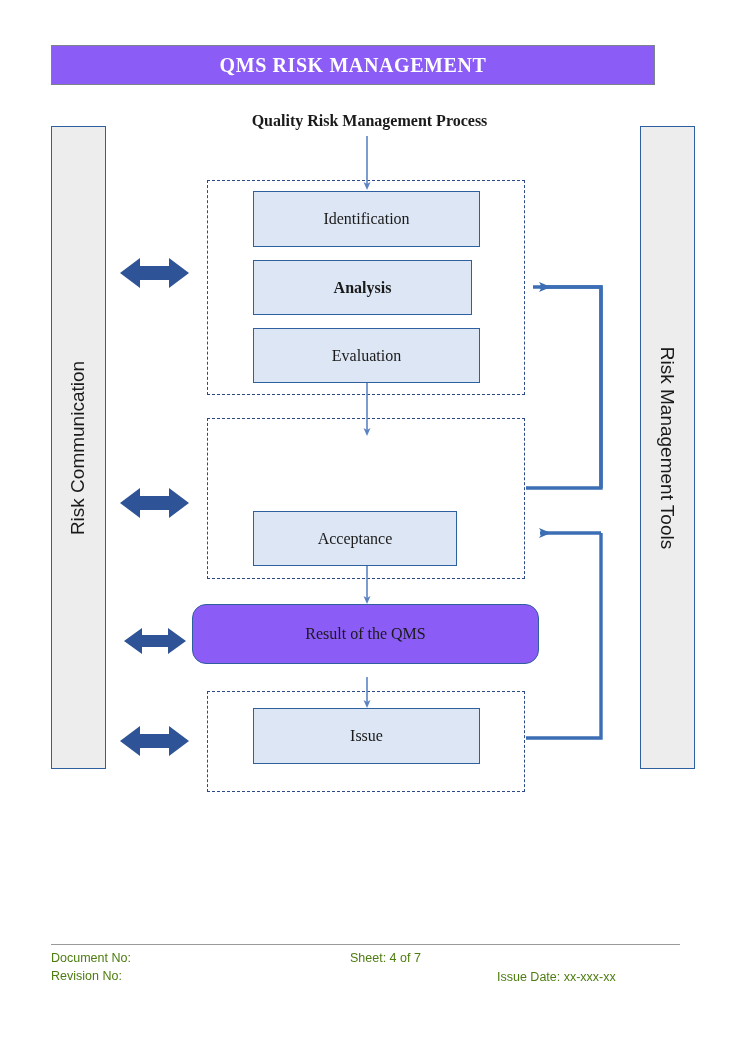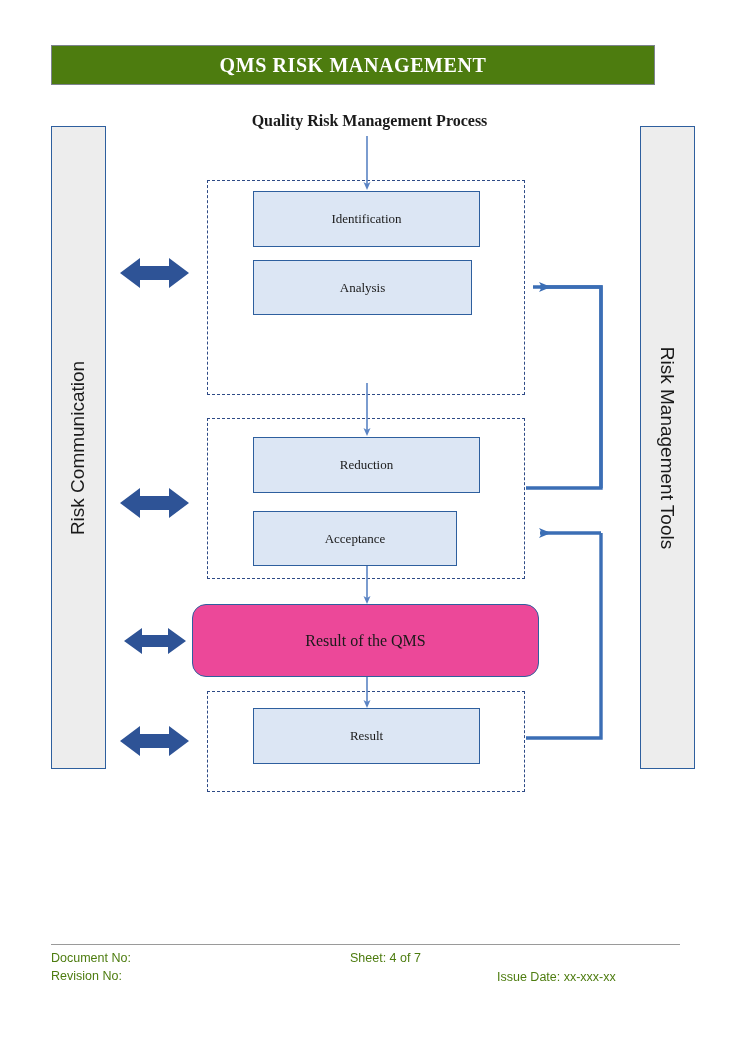--- a/index.html
+++ b/index.html
@@ -18,21 +18,21 @@
     overflow: hidden;
   }
 
   
   .header-banner {
     position: absolute;
     left: 51px;
     top: 45px;
     width: 604px;
     height: 40px;
-    background: #4d7c0f;
+    background: #8b5cf6;
     border: 1px solid #7d838d;
     box-sizing: border-box;
     display: flex;
     align-items: center;
     justify-content: center;
   }
   .header-banner-title {
     font-family: "Liberation Serif", serif;
     font-weight: bold;
     font-size: 20px;
@@ -103,38 +103,38 @@
   
   .process-box {
     position: absolute;
     background: #dce6f4;
     border: 1.4px solid #2e5f9e;
     box-sizing: border-box;
     display: flex;
     align-items: center;
     justify-content: center;
     font-family: "Liberation Serif", serif;
-    font-size: 13px;
+    font-size: 16px;
     color: #1a1a1a;
   }
   #box-identification { left: 253px; top: 191px; width: 227px; height: 56px; }
-  #box-analysis       { left: 253px; top: 260px; width: 219px; height: 55px; }
+  #box-analysis       { left: 253px; top: 260px; width: 219px; height: 55px; font-weight: bold; }
   #box-evaluation     { left: 253px; top: 328px; width: 227px; height: 55px; }
   #box-reduction      { left: 253px; top: 437px; width: 227px; height: 56px; }
   #box-acceptance     { left: 253px; top: 511px; width: 204px; height: 55px; }
   #box-review         { left: 253px; top: 708px; width: 227px; height: 56px; }
 
   
   #box-result {
     position: absolute;
     left: 192px;
     top: 604px;
     width: 347px;
-    height: 73px;
-    background: #ec4899;
+    height: 60px;
+    background: #8b5cf6;
     border: 1.6px solid #2e5f9e;
     border-radius: 14px;
     box-sizing: border-box;
     display: flex;
     align-items: center;
     justify-content: center;
     font-family: "Liberation Serif", serif;
     font-size: 16px;
     color: #1a1a1a;
   }
@@ -192,28 +192,28 @@
   </div>
 
   <div class="group-box" id="group-assessment"></div>
   <div class="group-box" id="group-control"></div>
   <div class="group-box" id="group-review"></div>
 
   <div class="process-box" id="box-identification">Identification</div>
 
   <div class="process-box" id="box-analysis">Analysis</div>
 
-
-  <div class="process-box" id="box-reduction">Reduction</div>
+  <div class="process-box" id="box-evaluation">Evaluation</div>
+
 
   <div class="process-box" id="box-acceptance">Acceptance</div>
 
   <div id="box-result">Result of the QMS</div>
 
-  <div class="process-box" id="box-review">Result</div>
+  <div class="process-box" id="box-review">Issue</div>
 
   <svg id="arrow-layer" viewBox="0 0 739 1038">
     <defs>
       <marker id="thin-arrow" markerWidth="9" markerHeight="9" refX="4.5" refY="4" orient="auto" markerUnits="userSpaceOnUse">
         <path d="M0.5,0.5 L8.5,4 L0.5,7.5 L2.6,4 Z" fill="#5b84c4"></path>
       </marker>
       <marker id="loop-arrow" markerWidth="14" markerHeight="12" refX="12" refY="6" orient="auto" markerUnits="userSpaceOnUse">
         <path d="M13,1 L1,6 L13,11 L10,6 Z" fill="#3b6eb5"></path>
       </marker>
     </defs>

